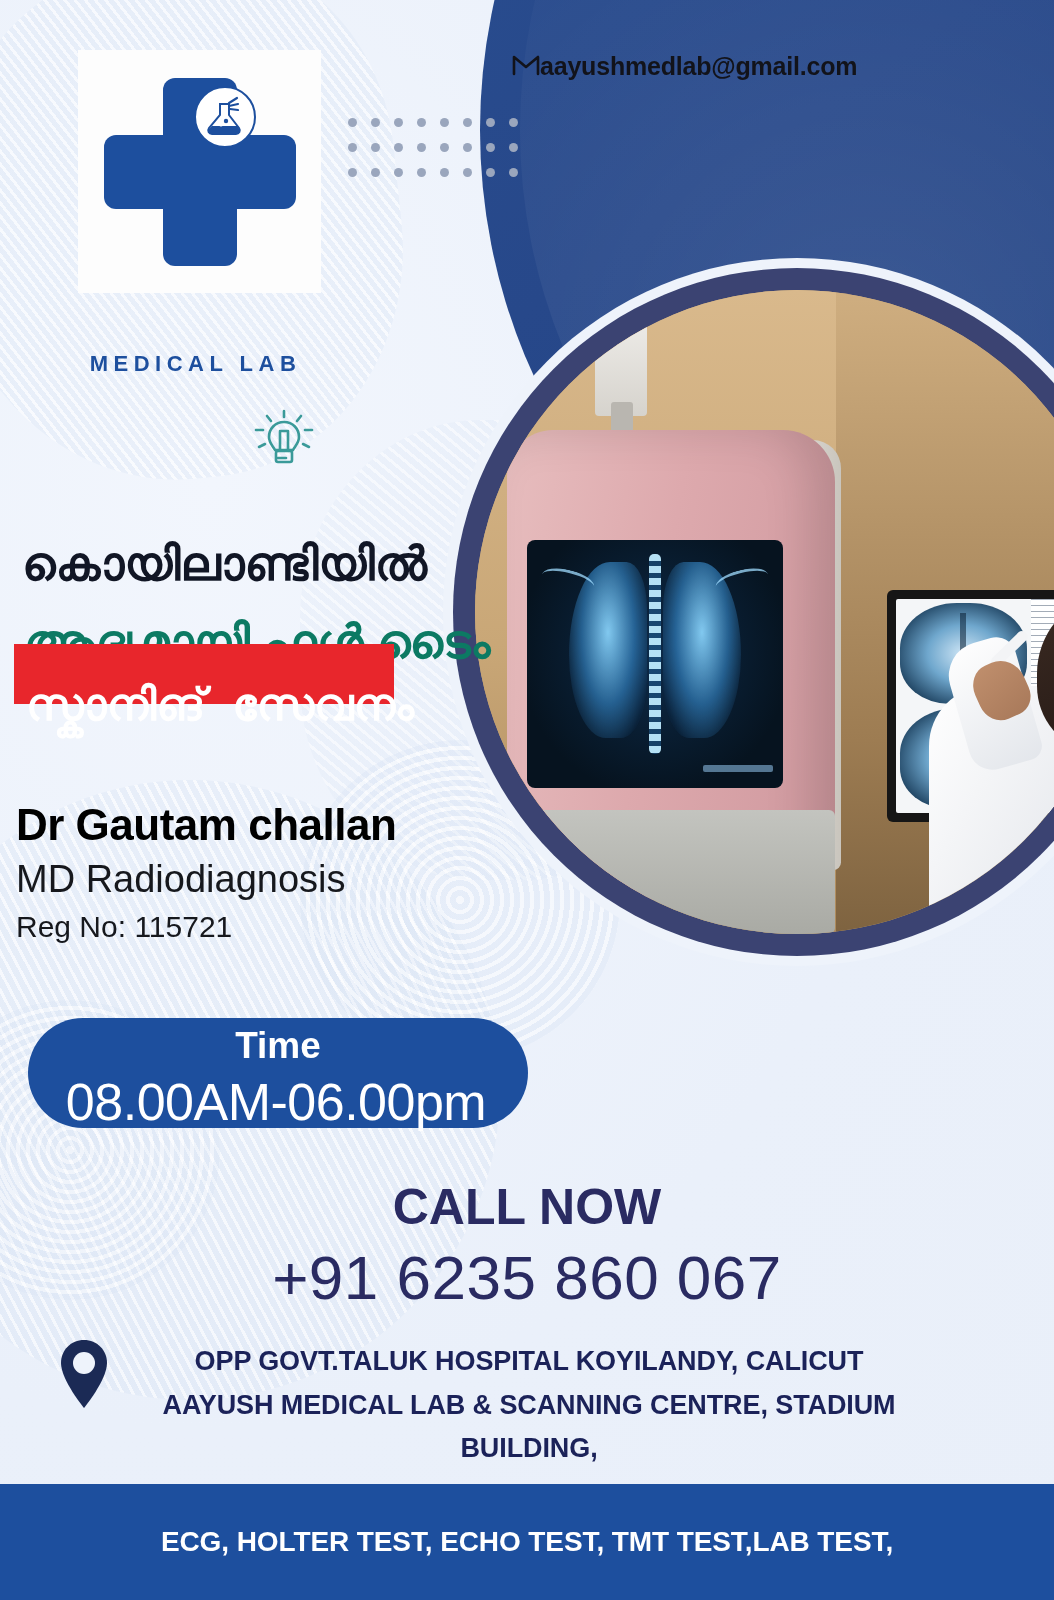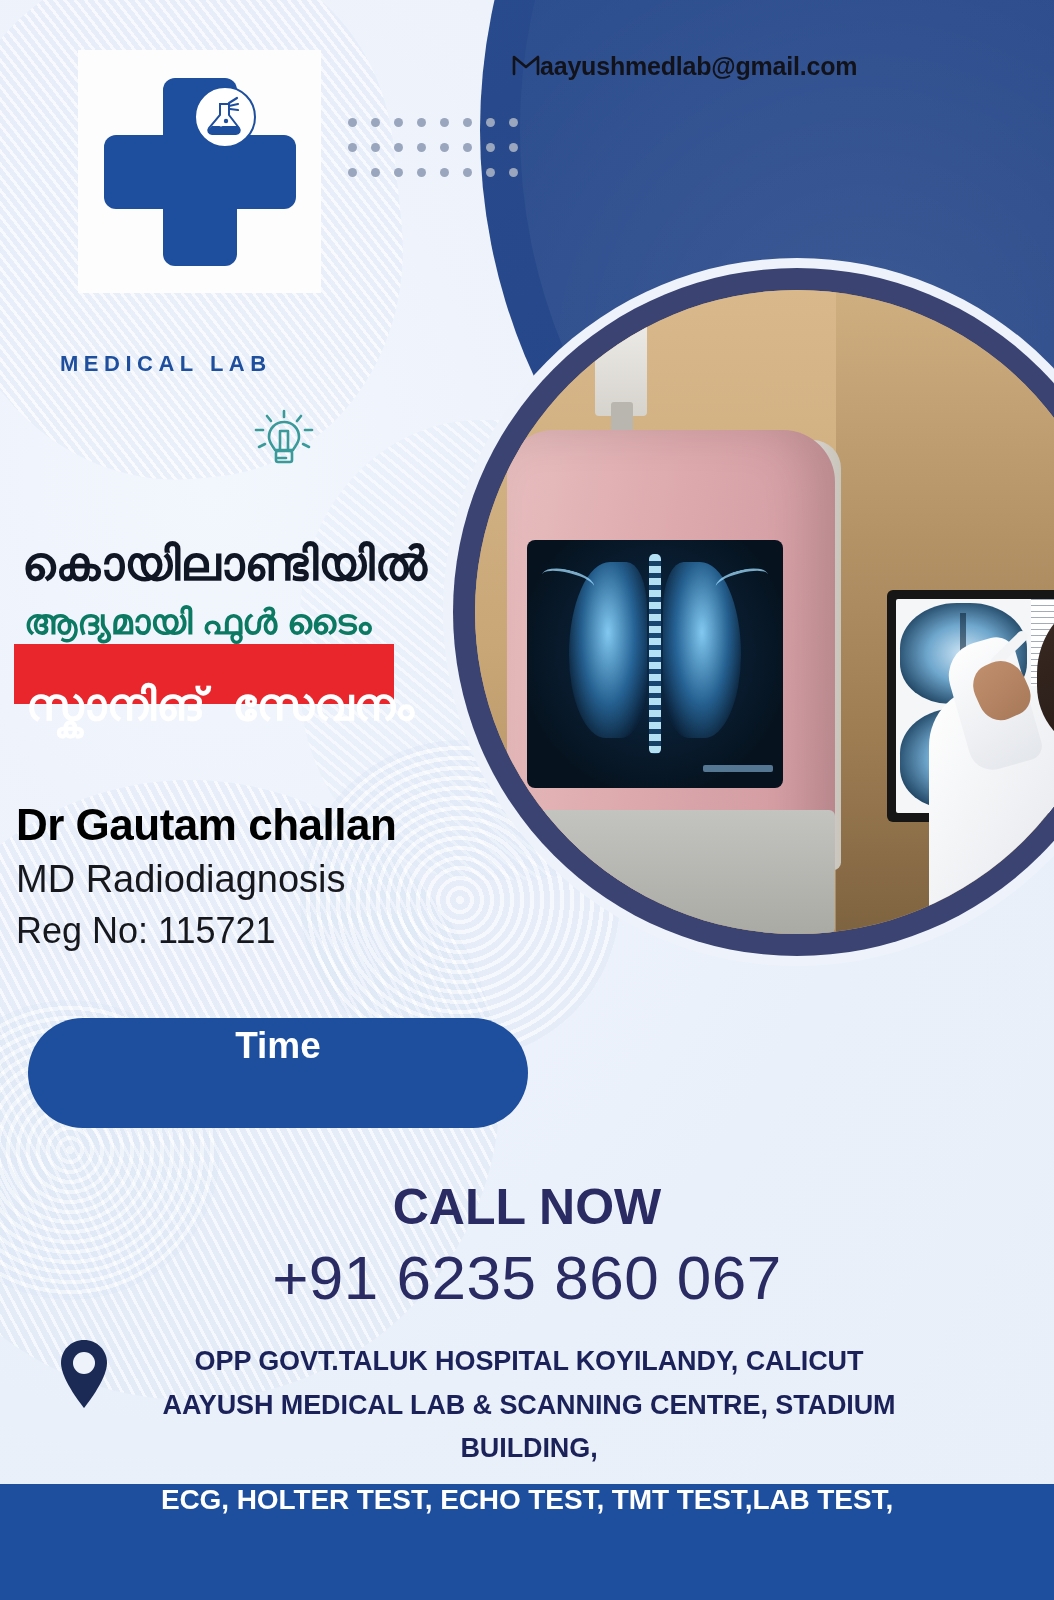--- a/index.html
+++ b/index.html
@@ -252,21 +252,22 @@
     border:2px solid #1d4f9e;
   }
   .logo-name {
     position:absolute; left:78px; top:294px; width:243px;
     text-align:center;
     font-size:47px; font-weight:700; letter-spacing:1px;
     color:#1d4f9e;
     font-family:"DejaVu Sans", sans-serif;
   }
   .logo-sub {
-    position:absolute; left:60px; top:351px; width:243px;
+    position:absolute; left:74px; top:351px; width:243px;
+    text-align:center;
     font-size:22px; font-weight:600; letter-spacing:5.5px;
     color:#1d4f9e;
   }
 
   
   .bulb { position:absolute; left:248px; top:404px; width:72px; height:72px; }
 
   
   .email {
     position:absolute; left:512px; top:52px;
@@ -291,21 +292,21 @@
 
   
   .ml-line {
     position:absolute;
     font-family:"Liberation Sans", sans-serif;
     font-weight:700;
     white-space:nowrap;
     margin-top:34px;
   }
   .ml1 { left:22px; top:502px; font-size:47px; color:#111625; }
-  .ml2 { left:24px; top:568px; font-size:35px; color:#0c7a63; }
+  .ml2 { left:24px; top:580px; font-size:47px; color:#0c7a63; }
   .ml3-box {
     position:absolute; left:14px; top:644px;
     width:380px; height:60px;
     background:#e8262c;
   }
   .ml3 {
     left:26px; top:648px; font-size:45px; color:#ffffff;font-family:Liberation Mono, monospace;
   }
 
   
@@ -313,21 +314,21 @@
     position:absolute; left:16px; top:800px;
     font-size:44px; font-weight:700; color:#000000;
     letter-spacing:-.5px;
   }
   .doc-qual {
     position:absolute; left:16px; top:858px;
     font-size:38px; font-weight:400; color:#16181d;
   }
   .doc-reg {
     position:absolute; left:16px; top:910px;
-    font-size:36px; font-weight:400; color:#16181d;
+    font-size:30px; font-weight:400; color:#16181d;
   }
 
   
   .time-badge {
     position:absolute; left:28px; top:1018px;
     width:500px; height:110px;
     background:#1d4f9e;
     border-radius:55px;
   }
   .time-label {
@@ -365,21 +366,21 @@
     font-size:27px; font-weight:700; color:#1b2259;
     line-height:1.62;
     letter-spacing:-.1px;
   }
 
   
   .bottom-bar {
     position:absolute; left:0; top:1484px; width:1054px; height:116px;
     background:#1d4f9e;
     display:flex; flex-direction:column;
-    align-items:center; 
+    align-items:center; justify-content:center;
     gap:5px;
   }
   .svc-line {
     font-size:28px; font-weight:700; color:#ffffff;
     letter-spacing:-.1px;
   }
 </style>
 </head>
 <body>
 
@@ -516,20 +517,21 @@
   <div class="ml-line ml2">ആദ്യമായി ഫുൾ ടൈം</div>
   <div class="ml3-box"></div>
   <div class="ml-line ml3">സ്കാനിങ് സേവനം</div>
 
   <div class="doc-name">Dr Gautam challan</div>
   <div class="doc-qual">MD Radiodiagnosis</div>
   <div class="doc-reg">Reg No: 115721</div>
 
   <div class="time-badge"></div>
   <div class="time-label">Time</div>
+  <div class="time-value">08.00AM-06.00pm</div>
 
   <div class="call-now">CALL NOW</div>
   <div class="phone">+91 6235 860 067</div>
 
   <div class="pin">
     <svg width="56" height="76" viewBox="0 0 56 76" aria-hidden="true">
       <path d="M28 4 C15 4 5 14 5 27 C5 44 28 72 28 72 C28 72 51 44 51 27 C51 14 41 4 28 4 Z" fill="#1b2a55"></path>
       <circle cx="28" cy="27" r="11" fill="#eef3fb"></circle>
     </svg>
   </div>

